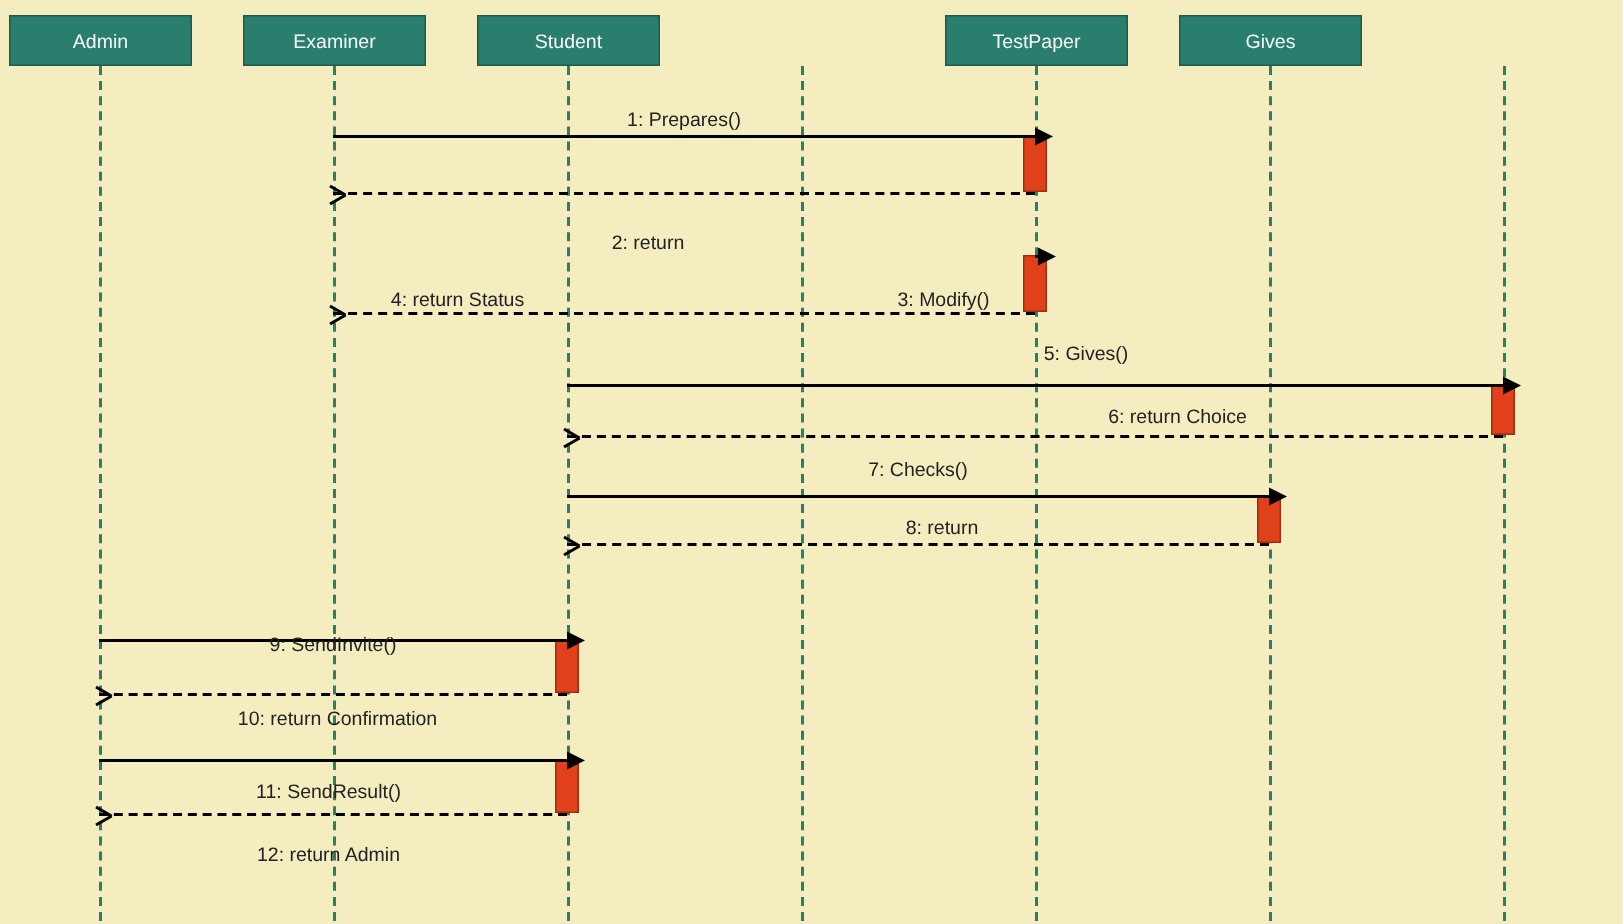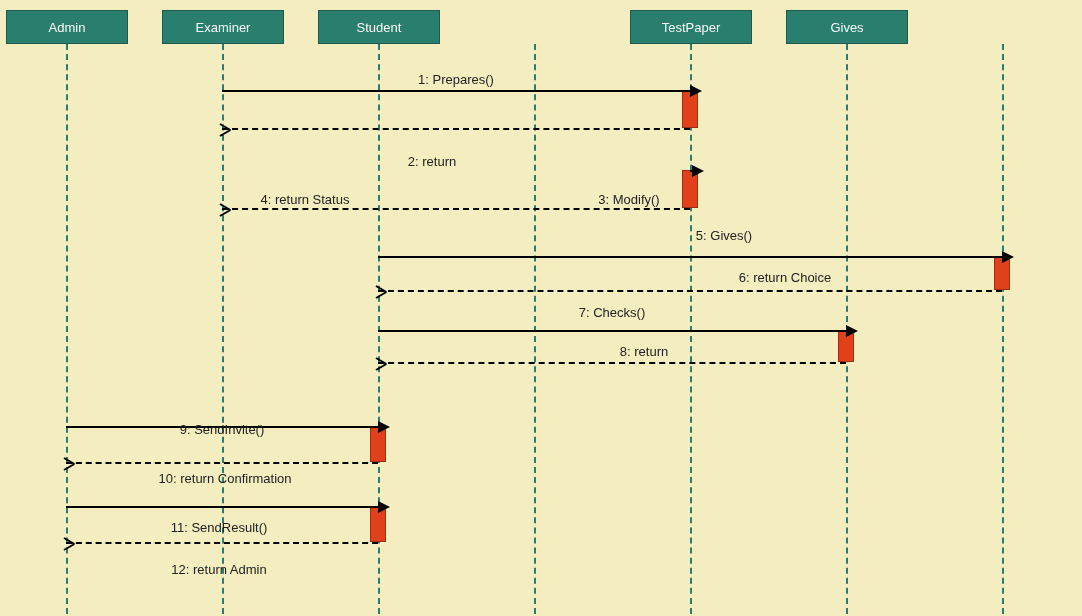--- a/index.html
+++ b/index.html
@@ -139,21 +139,21 @@
       <div class="arrow-head left-open"></div>
     </div>
     <div class="msg-label" style="left: 785px; top: 270px;">6: return Choice</div>
     <div class="message solid" style="left: 378px; top: 330px; width: 468px;">
       <div class="arrow-head right-solid"></div>
     </div>
     <div class="msg-label" style="left: 612px; top: 305px;">7: Checks()</div>
     <div class="message dashed" style="left: 378px; top: 362px; width: 468px;">
       <div class="arrow-head left-open"></div>
     </div>
-    <div class="msg-label" style="left: 644px; top: 344px;">8: return</div>
+    <div class="msg-label" style="left: 628px; top: 344px;">8: return</div>
     <div class="message solid" style="left: 66px; top: 426px; width: 312px;">
       <div class="arrow-head right-solid"></div>
     </div>
     <div class="msg-label" style="left: 222px; top: 402px; margin-top: 20px;">9: SendInvite()</div>
     <div class="message dashed" style="left: 66px; top: 462px; width: 312px;">
       <div class="arrow-head left-open"></div>
     </div>
     <div class="msg-label" style="left: 225px; top: 471px;">10: return Confirmation</div>
     <div class="message solid" style="left: 66px; top: 506px; width: 312px;">
       <div class="arrow-head right-solid"></div>

